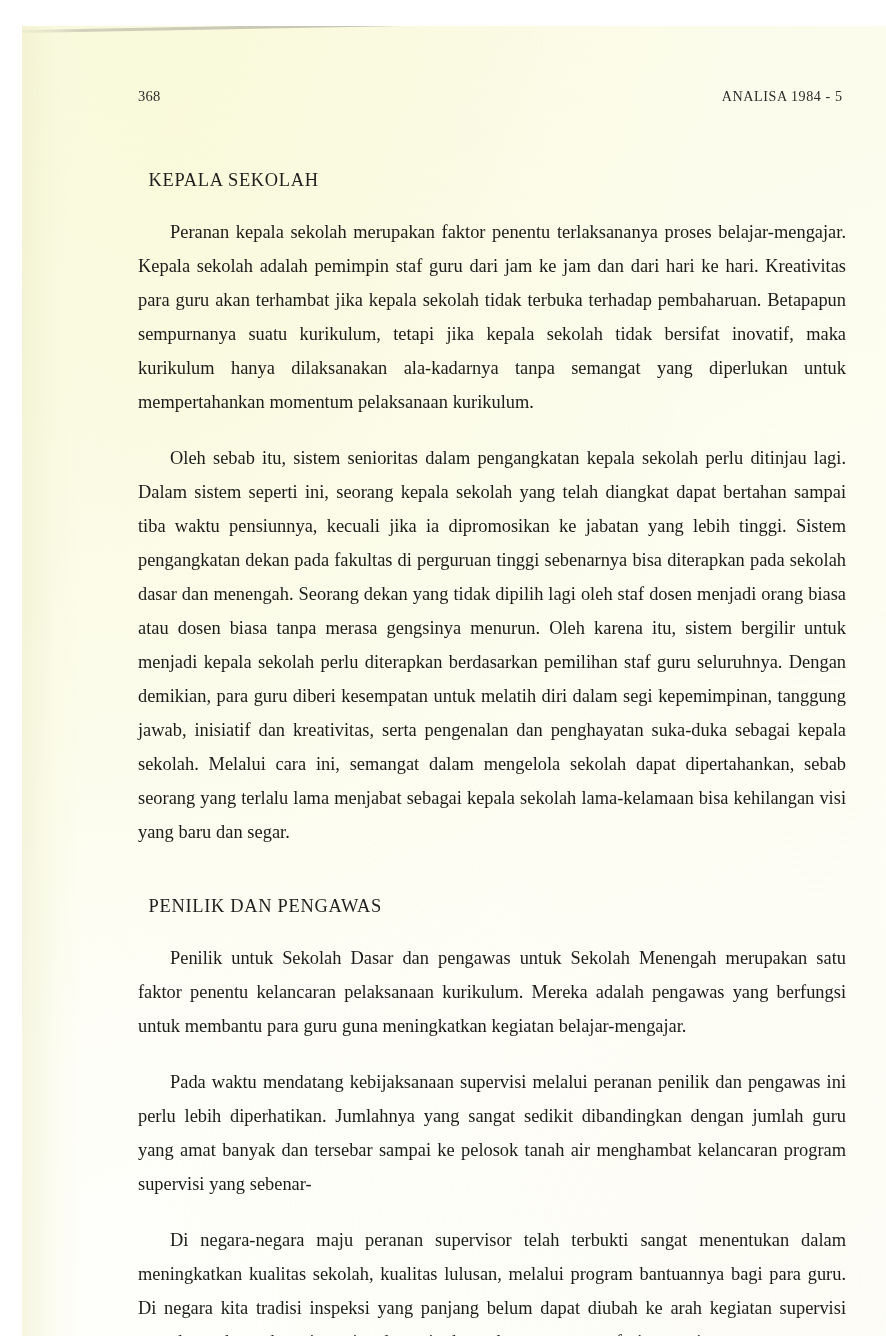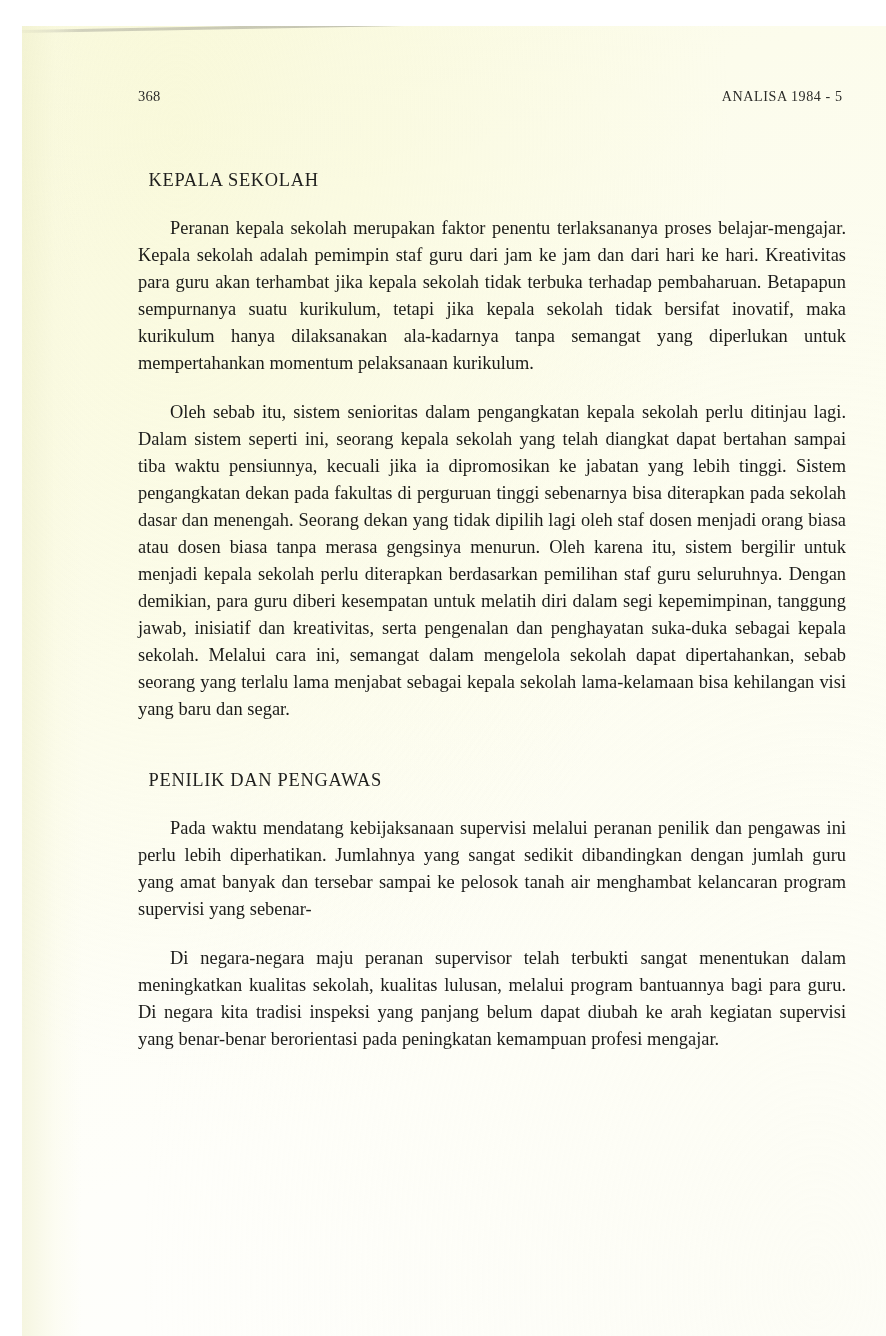--- a/index.html
+++ b/index.html
@@ -85,21 +85,21 @@
     transform: scaleX(.97);
     transform-origin: left baseline;
   }
   h2.section-heading.second {
     margin-top: 46px;
   }
 
   p.body-par {
     margin: 0 0 22px 0;
     font-size: 18.4px;
-    line-height: 27px;
+    line-height: 34px;
     color: #1b1b19;
     text-align: justify;
     text-indent: 32px;
     hyphens: manual;
     word-spacing: .2px;
   }
   p.body-par:last-child {
     margin-bottom: 0;
   }
 
@@ -132,17 +132,18 @@
       <span class="journal">ANALISA 1984 - 5</span>
     </div>
 
     <h2 class="section-heading">KEPALA SEKOLAH</h2>
 
     <p class="body-par">Peranan kepala sekolah merupakan faktor penentu terlaksananya proses belajar-mengajar. Kepala sekolah adalah pemimpin staf guru dari jam ke jam dan dari hari ke hari. Kreativitas para guru akan terhambat jika kepala sekolah tidak terbuka terhadap pembaharuan. Betapapun sempurnanya suatu kurikulum, tetapi jika kepala sekolah tidak bersifat inovatif, maka kurikulum hanya dilaksanakan ala-kadarnya tanpa semangat yang diperlukan untuk mempertahankan momentum pelaksanaan kurikulum.</p>
     <p class="body-par">Oleh sebab itu, sistem senioritas dalam pengangkatan kepala sekolah perlu ditinjau lagi. Dalam sistem seperti ini, seorang kepala sekolah yang telah diangkat dapat bertahan sampai tiba waktu pensiunnya, kecuali jika ia dipromosikan ke jabatan yang lebih tinggi. Sistem pengangkatan dekan pada fakultas di perguruan tinggi sebenarnya bisa diterapkan pada sekolah dasar dan menengah. Seorang dekan yang tidak dipilih lagi oleh staf dosen menjadi orang biasa atau dosen biasa tanpa merasa gengsinya menurun. Oleh karena itu, sistem bergilir untuk menjadi kepala sekolah perlu diterapkan berdasarkan pemilihan staf guru seluruhnya. Dengan demikian, para guru diberi kesempatan untuk melatih diri dalam segi kepemimpinan, tanggung jawab, inisiatif dan kreativitas, serta pengenalan dan penghayatan suka-duka sebagai kepala sekolah. Melalui cara ini, semangat dalam mengelola sekolah dapat dipertahankan, sebab seorang yang terlalu lama menjabat sebagai kepala sekolah lama-kelamaan bisa kehilangan visi yang baru dan segar.</p>
 
     <h2 class="section-heading second">PENILIK DAN PENGAWAS</h2>
 
+    <p class="body-par">Penilik untuk Sekolah Dasar dan pengawas untuk Sekolah Menengah merupakan satu faktor penentu kelancaran pelaksanaan kurikulum. Mereka adalah pengawas yang berfungsi untuk membantu para guru guna meningkatkan kegiatan belajar-mengajar.</p>
     <p class="body-par">Pada waktu mendatang kebijaksanaan supervisi melalui peranan penilik dan pengawas ini perlu lebih diperhatikan. Jumlahnya yang sangat sedikit dibandingkan dengan jumlah guru yang amat banyak dan tersebar sampai ke pelosok tanah air menghambat kelancaran program supervisi yang sebenar-</p>
     <p class="body-par">Di negara-negara maju peranan supervisor telah terbukti sangat menentukan dalam meningkatkan kualitas sekolah, kualitas lulusan, melalui program bantuannya bagi para guru. Di negara kita tradisi inspeksi yang panjang belum dapat diubah ke arah kegiatan supervisi yang benar-benar berorientasi pada peningkatan kemampuan profesi mengajar.</p>
 
   </div>
 </div>
 
 </body></html>

